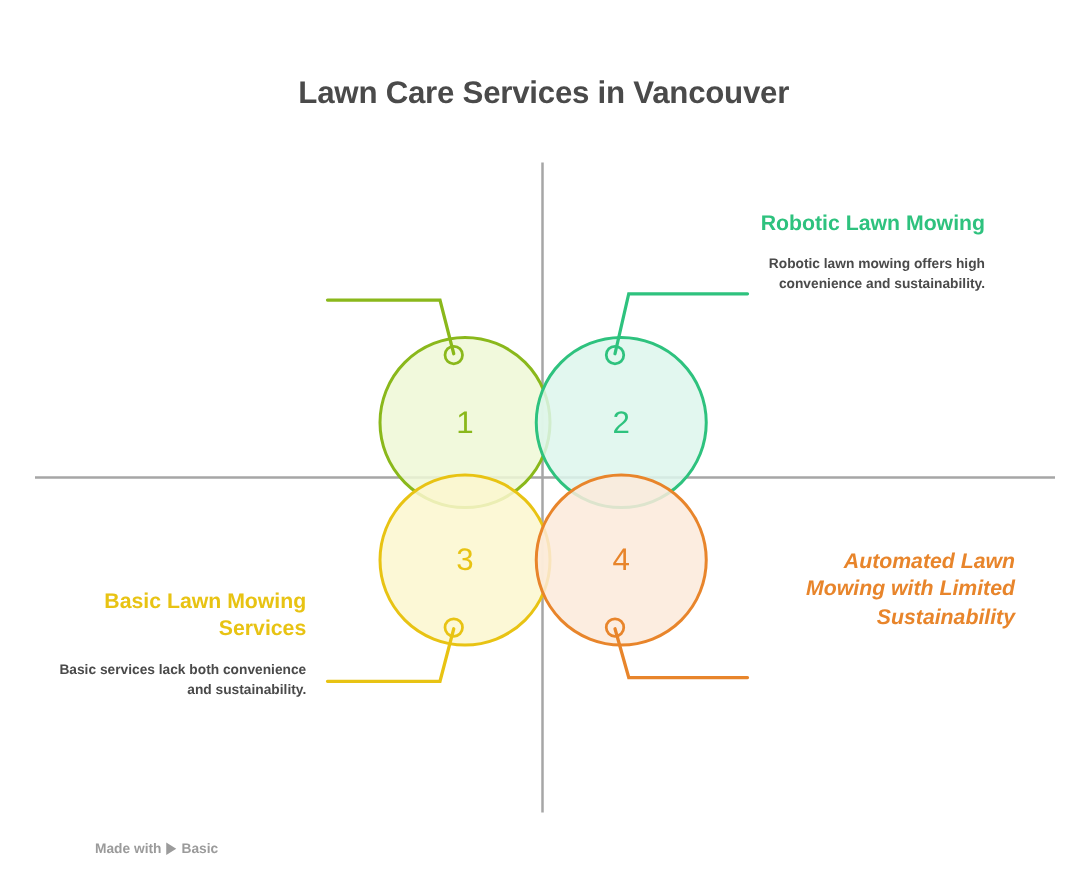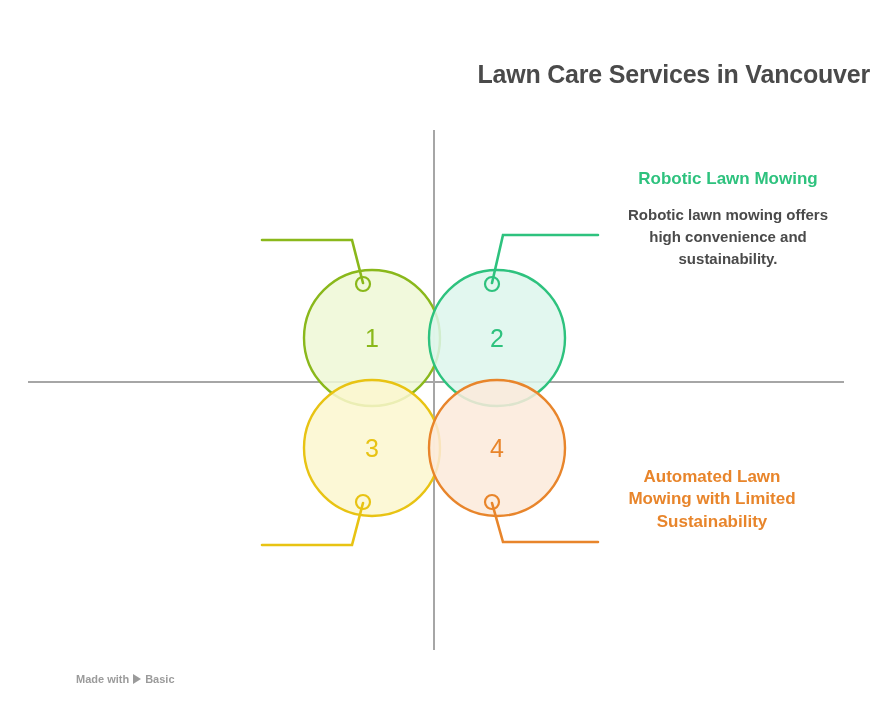--- a/index.html
+++ b/index.html
@@ -20,21 +20,21 @@
     position: absolute;
     inset: 0;
   }
 
   
   .chart-title {
     position: absolute;
     top: 60px;
     left: 0;
     width: 870px;
-    text-align: right;
+    text-align: center;
     font-size: 25px;
     font-weight: bold;
     color: #4a4a4a;
     letter-spacing: -0.2px;
   }
 
   
   .divider-v {
     position: absolute;
     left: 433px;
@@ -67,31 +67,31 @@
     position: absolute;
     width: 200px;
   }
   .quad .q-title {
     font-size: 17px;
     font-weight: bold;
     line-height: 1.32;
     margin: 0 0 14px 0;
   }
   .quad .q-desc {
-    font-size: 15px;
+    font-size: 11px;
     font-weight: bold;
     line-height: 1.45;
     color: #4a4a4a;
     margin: 0;
   }
 
   #quad-1 { left: 45px;  top: 152px; text-align: right; }
-  #quad-2 { left: 628px; top: 168px; text-align: center;  }
+  #quad-2 { left: 588px; top: 168px; text-align: right;  }
   #quad-3 { left: 45px;  top: 470px; text-align: right; }
-  #quad-4 { left: 612px; top: 466px; text-align: center;  }
+  #quad-4 { left: 612px; top: 438px; text-align: right; font-style: italic;  }
 
   #quad-1 .q-title { color: #7cb518; }
   #quad-2 .q-title { color: #2ec27e; }
   #quad-3 .q-title { color: #e8c313; }
   #quad-4 .q-title { color: #e8852b; }
 
   
   .footer {
     position: absolute;
     left: 28px;
@@ -158,20 +158,24 @@
       <circle cx="492" cy="502" r="7" fill="none" stroke="#e8852b" stroke-width="2.2"></circle>
     </g>
   </svg>
 
 
   <div class="quad" id="quad-2">
     <p class="q-title">Robotic Lawn Mowing</p>
     <p class="q-desc">Robotic lawn mowing offers high convenience and sustainability.</p>
   </div>
 
+  <div class="quad" id="quad-3">
+    <p class="q-title">Basic Lawn Mowing Services</p>
+    <p class="q-desc">Basic services lack both convenience and sustainability.</p>
+  </div>
 
   <div class="quad" id="quad-4">
     <p class="q-title">Automated Lawn Mowing with Limited Sustainability</p>
   </div>
 
   <div class="footer">
     <span>Made with</span>
     <span class="play-mark"></span>
     <span>Basic</span>
   </div>

